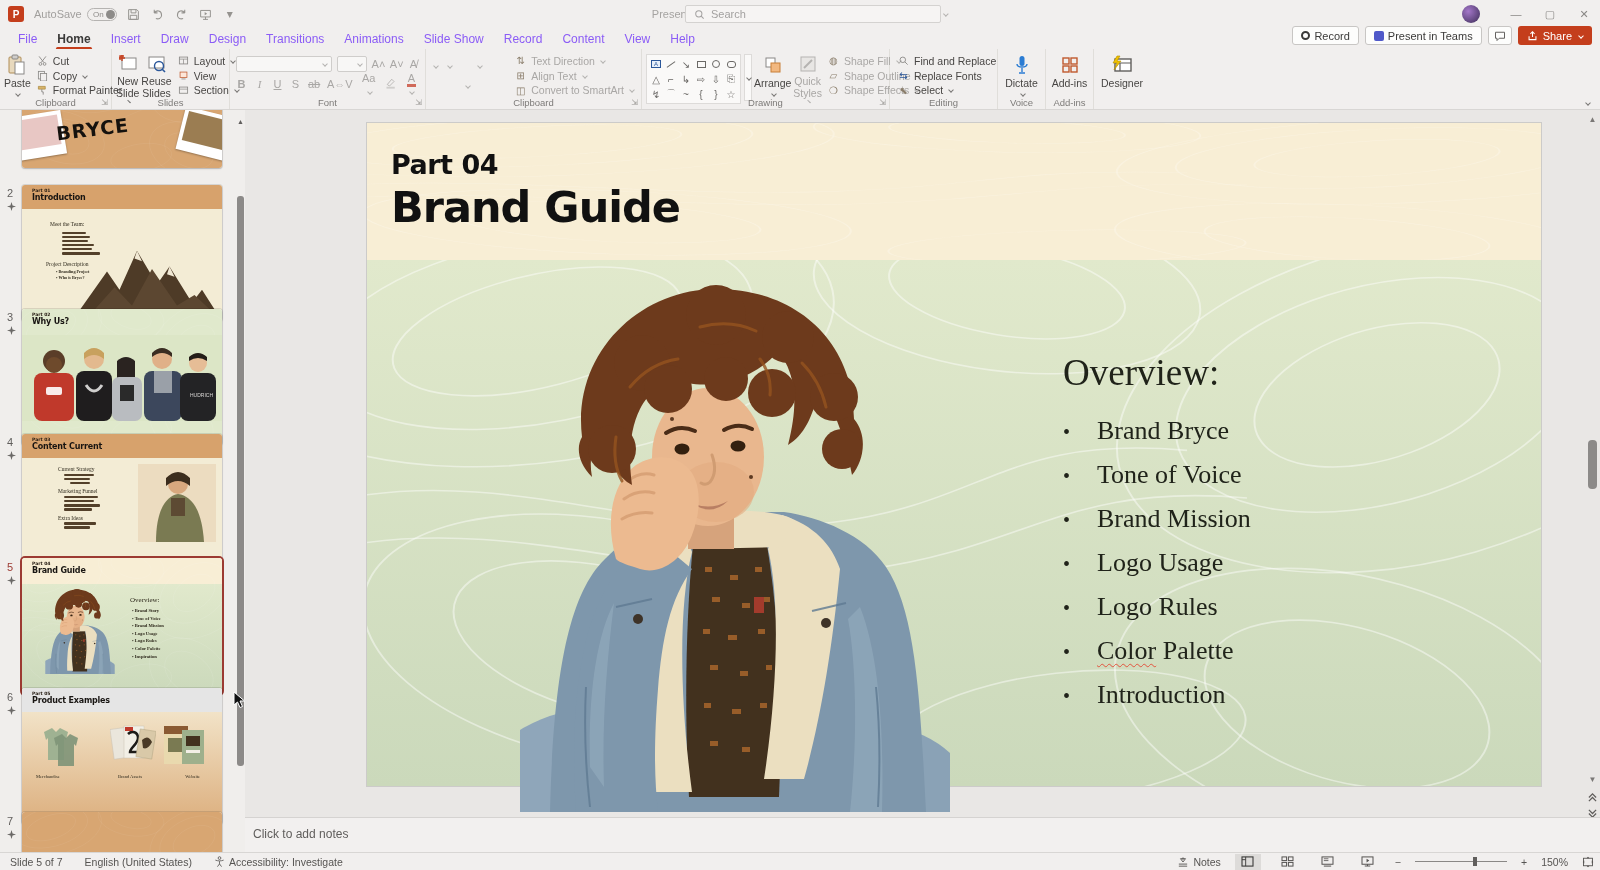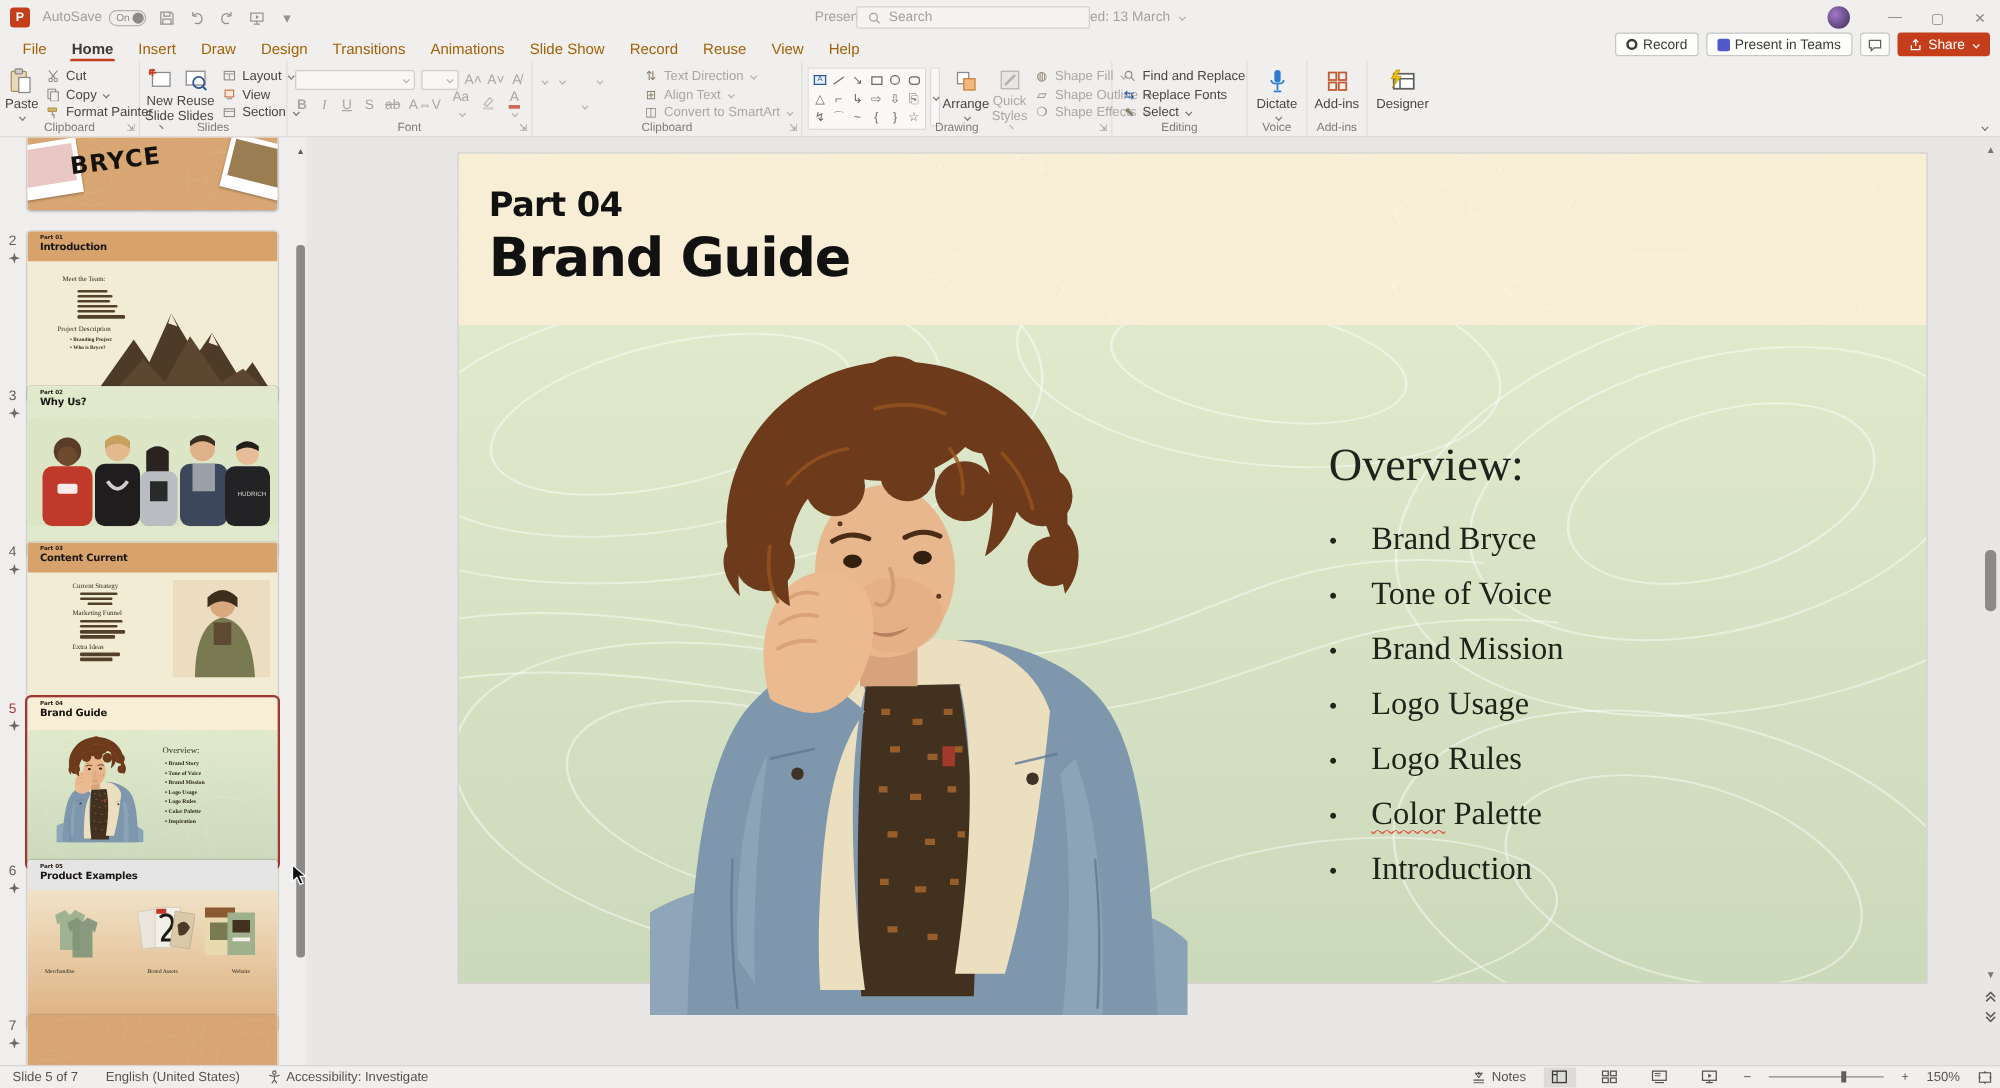--- a/index.html
+++ b/index.html
@@ -8,29 +8,29 @@
 
   
   .titlebar { position:absolute; left:0; top:0; width:1600px; height:28px; background:#f1efee; display:flex; align-items:center; }
   .qat { display:flex; align-items:center; gap:10px; padding-left:8px; color:#8a8886; }
   .ppt-logo { width:16px; height:16px; background:#c43e1c; border-radius:3px; color:#fff; font-weight:bold; font-size:10px; display:flex; align-items:center; justify-content:center; }
   .autosave { display:flex; align-items:center; gap:5px; color:#a19f9d; font-size:11px; }
   .toggle { width:30px; height:13px; border:1px solid #b5b3b1; border-radius:7px; display:flex; align-items:center; justify-content:flex-end; padding:0 1px; gap:2px; color:#8d8b89; font-size:8px; }
   .toggle .knob { width:9px; height:9px; border-radius:50%; background:#8d8b89; }
   .qicon { width:14px; height:14px; display:inline-flex; align-items:center; justify-content:center; color:#95938f; font-size:12px; }
   .title-text { position:absolute; left:50%; transform:translateX(-50%); top:0; height:28px; display:flex; align-items:center; gap:6px; color:#a5a3a1; font-size:11px; white-space:nowrap; }
-  .searchbox { position:absolute; left:685px; top:5px; width:187px; height:18px; border:1px solid #d4d2d0; border-radius:2px; background:#f6f4f3; display:flex; align-items:center; gap:6px; padding:0 8px; color:#a3a1a0; }
+  .searchbox { position:absolute; left:685px; top:5px; width:256px; height:18px; border:1px solid #d4d2d0; border-radius:2px; background:#f6f4f3; display:flex; align-items:center; gap:6px; padding:0 8px; color:#a3a1a0; }
   .win-right { position:absolute; right:0; top:0; height:28px; display:flex; align-items:center; gap:2px; }
   .avatar { width:18px; height:18px; border-radius:50%; background:radial-gradient(circle at 35% 35%, #a477c9, #3b2c55); margin-right:18px; }
   .wbtn { width:32px; height:26px; display:flex; align-items:center; justify-content:center; color:#8a8886; font-size:11px; }
 
   
   .tabrow { position:absolute; left:0; top:28px; width:1600px; height:21px; display:flex; align-items:center; }
   .tabs { display:flex; align-items:center; padding-left:8px; }
-  .tab { padding:2px 10px; font-size:12px; color:#a16207; cursor:default; position:relative; }
+  .tab { padding:2px 10px; font-size:12px; color:#8b5cf6; cursor:default; position:relative; }
   .tab.active { font-weight:bold; color:#3b3a39; }
   .tab.active::after { content:""; position:absolute; left:9px; right:9px; bottom:-2px; height:2.5px; background:#c43e1c; border-radius:2px; }
   .tab-actions { position:absolute; right:8px; top:-2px; display:flex; align-items:center; gap:6px; }
   .pill-btn { height:19px; border:1px solid #c8c6c4; border-radius:3px; background:#fdfdfc; display:flex; align-items:center; gap:4px; padding:0 8px; font-size:11px; color:#3b3a39; }
   .share-btn { height:19px; border-radius:3px; background:#c43e1c; color:#fff; display:flex; align-items:center; gap:5px; padding:0 9px; font-size:11px; }
   .rec-dot { width:9px; height:9px; border:2px solid #3b3a39; border-radius:50%; display:inline-block; }
   .teams-ico { width:10px; height:10px; background:#5059c9; border-radius:2px; }
   .comment-btn { width:24px; height:19px; border:1px solid #c8c6c4; border-radius:3px; background:#fdfdfc; display:flex; align-items:center; justify-content:center; }
 
   
@@ -289,21 +289,21 @@
   <div class="tabs">
       <div class="tab">File</div>
       <div class="tab active">Home</div>
       <div class="tab">Insert</div>
       <div class="tab">Draw</div>
       <div class="tab">Design</div>
       <div class="tab">Transitions</div>
       <div class="tab">Animations</div>
       <div class="tab">Slide Show</div>
       <div class="tab">Record</div>
-      <div class="tab">Reuse</div>
+      <div class="tab">Content</div>
       <div class="tab">View</div>
       <div class="tab">Help</div>
     </div>
   <div class="tab-actions">
     <div class="pill-btn">
         <span class="rec-dot"></span>
         <span>Record</span>
       </div>
     <div class="pill-btn">
         <span class="teams-ico"></span>
@@ -911,20 +911,23 @@
             <path d="M1 5 L5 1 L9 5 M1 9 L5 5 L9 9" fill="none" stroke="#605e5c" stroke-width="1.4"></path>
           </svg>
       </div>
       <div class="arrow" style="top:694px">
         <svg width="9" height="9" viewBox="0 0 10 10">
             <path d="M1 1 L5 5 L9 1 M1 5 L5 9 L9 5" fill="none" stroke="#605e5c" stroke-width="1.4"></path>
           </svg>
       </div>
     </div>
 
+    <div class="notesbar">
+      <span>Click to add notes</span>
+    </div>
   </div>
 </div>
 
 <div class="statusbar">
   <div class="sb-left">
     <span>Slide 5 of 7</span>
     <span>English (United States)</span>
     <span style="display:flex; align-items:center; gap:4px">
       <svg width="11" height="11" viewBox="0 0 16 16">
           <circle cx="8" cy="3" r="2" fill="none" stroke="#565452" stroke-width="1.2"></circle>

